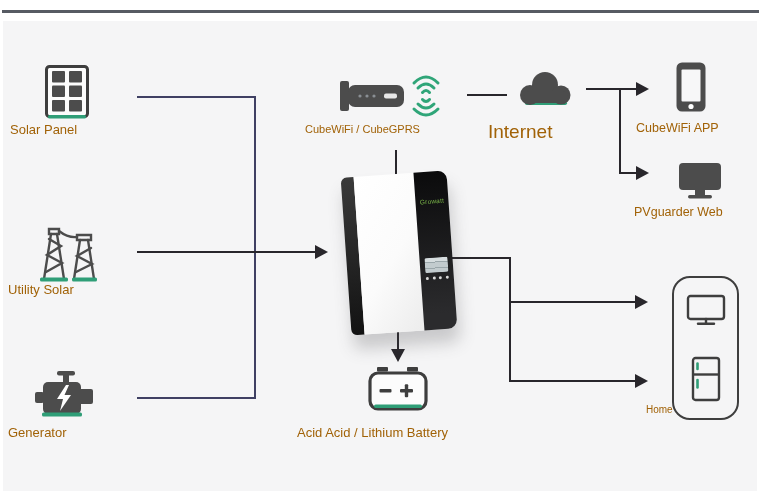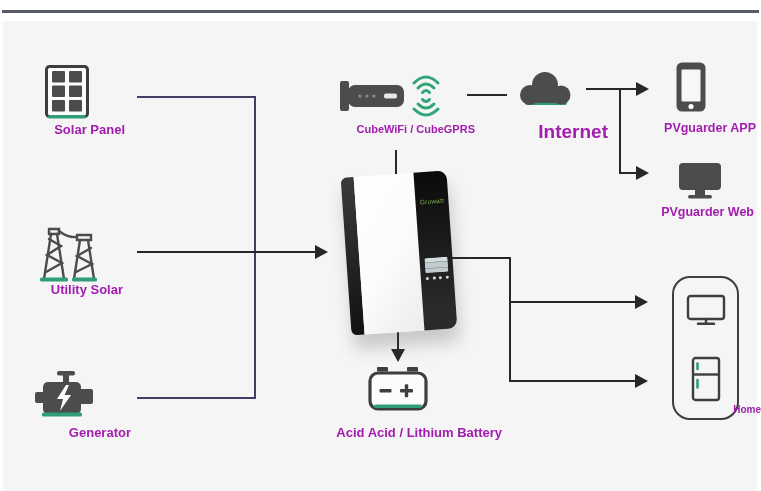--- a/index.html
+++ b/index.html
@@ -2,21 +2,21 @@
 <html><head>
 <meta charset="utf-8">
 <style>
   html,body{margin:0;padding:0;}
   body{width:761px;height:491px;background:#ffffff;font-family:"Liberation Sans",sans-serif;position:relative;overflow:hidden;}
   .canvas{position:absolute;inset:0;}
   .top-rule{position:absolute;left:2px;top:10px;width:757px;height:3px;background:#575b63;}
   .panel{position:absolute;left:3px;top:21px;width:754px;height:470px;background:#f5f5f6;}
 
   
-  .lbl{position:absolute;font-size:13px;color:#a21caf;text-align:right;line-height:1.15;font-weight:bold;}
+  .lbl{position:absolute;font-size:13px;color:#a16207;text-align:left;line-height:1.15;}
   .lbl.big{font-size:19px;}
   .lbl.mid{font-size:11px;}
   .lbl.small{font-size:12.5px;}
 
   
   .ln{position:absolute;height:2px;background:#28262b;}
   .lnv{position:absolute;width:2px;background:#28262b;}
   .navy{background:#3f4063;}
   .ah-right{position:absolute;width:0;height:0;border-top:7px solid transparent;border-bottom:7px solid transparent;border-left:13px solid #28262b;}
   .ah-down{position:absolute;width:0;height:0;border-left:7px solid transparent;border-right:7px solid transparent;border-top:13px solid #28262b;}
@@ -108,21 +108,21 @@
     <svg width="64" height="54" viewBox="0 0 64 54">
       <rect x="24" y="1" width="18" height="4.5" rx="2" fill="#4c4c4c"></rect>
       <rect x="30" y="4" width="6" height="8" fill="#4c4c4c"></rect>
       <rect x="2" y="22" width="9" height="11" rx="2" fill="#4c4c4c"></rect>
       <rect x="46" y="19" width="14" height="15" rx="2" fill="#4c4c4c"></rect>
       <rect x="10" y="12" width="38" height="32" rx="5" fill="#4c4c4c"></rect>
       <polygon points="33,15 24,29 30,29 27,41 38,25 31.5,25 36,15" fill="#ffffff"></polygon>
       <rect x="9" y="42.5" width="40" height="4" rx="1.5" fill="#2f9e77"></rect>
     </svg>
   </div>
-  <div class="lbl" style="left:16px;top:426px;width:115px;">Generator</div>
+  <div class="lbl" style="left:8px;top:426px;width:115px;">Generator</div>
 
   <div class="node" style="left:338px;top:68px;">
     <svg width="106" height="56" viewBox="0 0 106 56">
       <rect x="2" y="13" width="9" height="30" rx="2" fill="#4c4c4c"></rect>
       <rect x="10" y="17" width="56" height="22" rx="7" fill="#4c4c4c"></rect>
       <circle cx="22" cy="28" r="1.6" fill="#8a8f94"></circle>
       <circle cx="29" cy="28" r="1.6" fill="#8a8f94"></circle>
       <circle cx="36" cy="28" r="1.6" fill="#8a8f94"></circle>
       <rect x="46" y="25.5" width="13" height="5" rx="2" fill="#e8e8e8"></rect>
       <g fill="none" stroke="#2fa578" stroke-width="3" stroke-linecap="round">
@@ -148,21 +148,21 @@
   </div>
   <div class="lbl big" style="left:488px;top:121px;width:120px;">Internet</div>
 
   <div class="node" style="left:675px;top:61px;">
     <svg width="32" height="52" viewBox="0 0 32 52">
       <rect x="1.5" y="1.5" width="29" height="49" rx="5.5" fill="#4c4c4c"></rect>
       <rect x="6.5" y="8.5" width="19" height="32" rx="1" fill="#f7f7f8"></rect>
       <circle cx="16" cy="45.5" r="2.6" fill="#ffffff"></circle>
     </svg>
   </div>
-  <div class="lbl small" style="left:636px;top:121px;width:120px;">PVguarder APP</div>
+  <div class="lbl small" style="left:636px;top:121px;width:120px;">CubeWiFi APP</div>
 
   <div class="node" style="left:677px;top:161px;">
     <svg width="46" height="40" viewBox="0 0 46 40">
       <rect x="2" y="2" width="42" height="27" rx="4" fill="#4c4c4c"></rect>
       <rect x="18" y="29" width="10" height="5" fill="#4c4c4c"></rect>
       <rect x="11" y="34" width="24" height="3.5" rx="1.7" fill="#4c4c4c"></rect>
     </svg>
   </div>
   <div class="lbl small" style="left:634px;top:205px;width:120px;">PVguarder Web</div>
 

